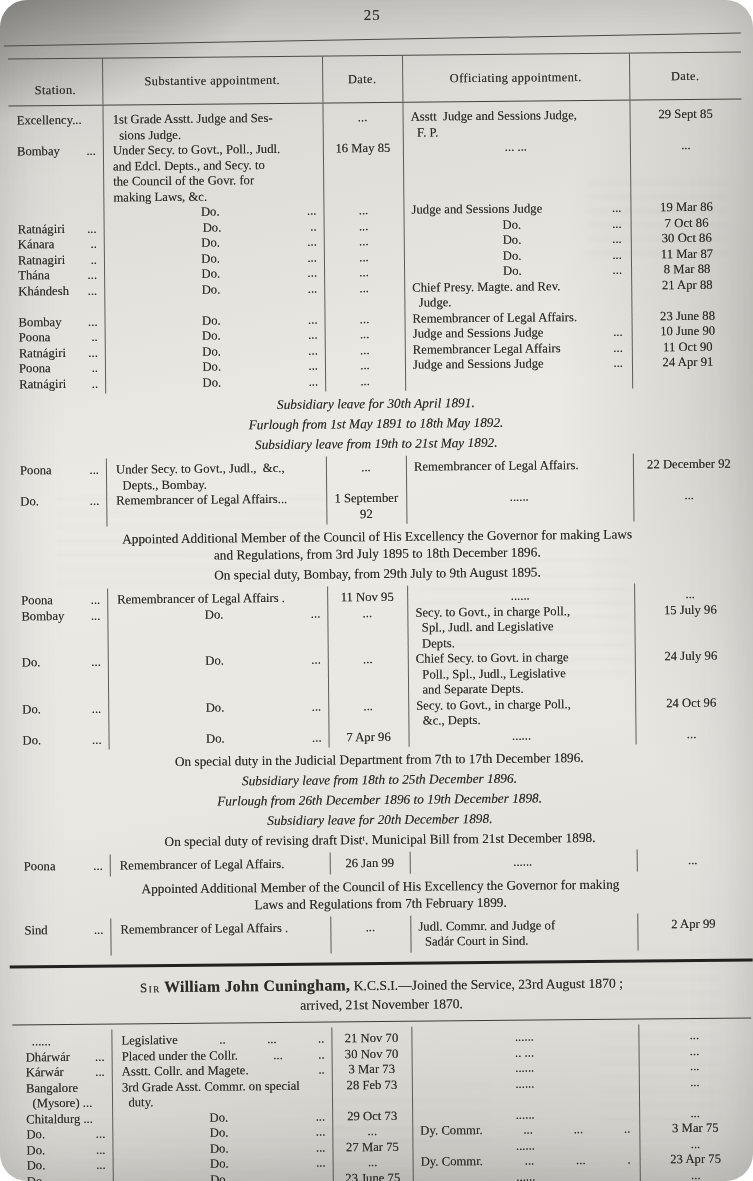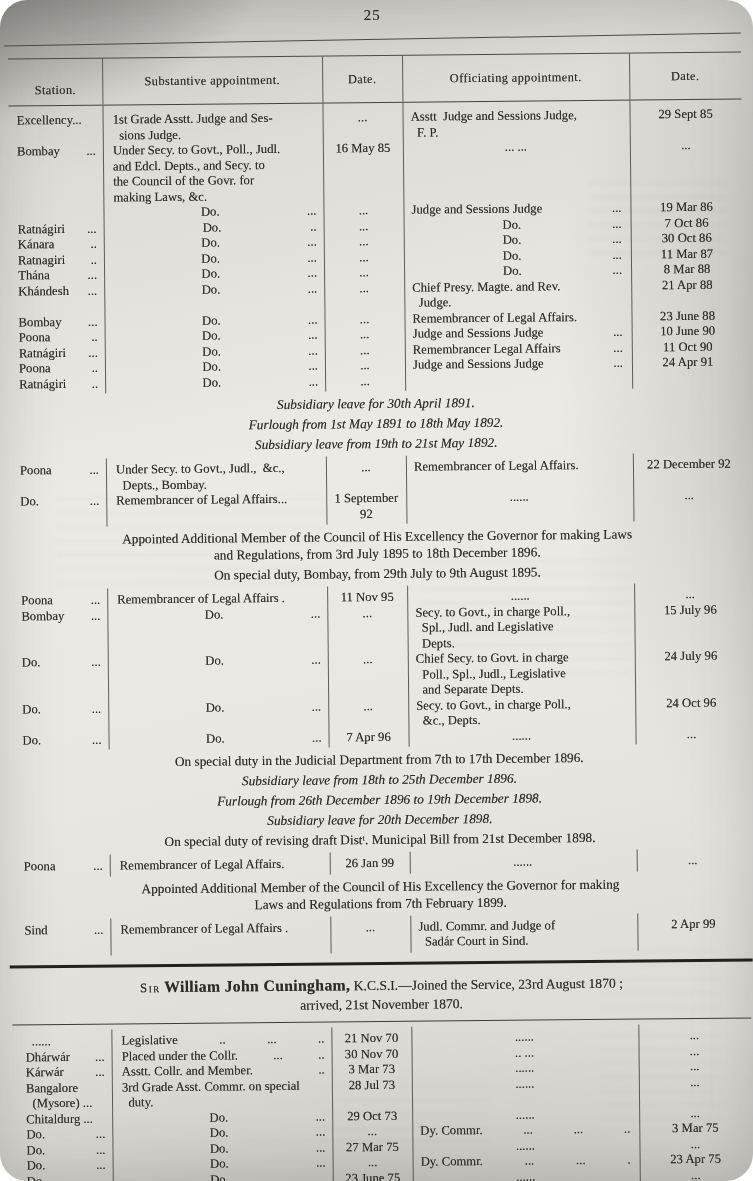--- a/index.html
+++ b/index.html
@@ -528,37 +528,37 @@
             <span></span>
           </div>
           <div class="cell c-date2">...</div>
         </div>
         <div class="trow">
           <div class="cell c-station spread">
             <span>Kárwár</span>
             <span>...</span>
           </div>
           <div class="cell c-substantive spread">
-            <span>Asstt. Collr. and Member.</span>
+            <span>Asstt. Collr. and Magete.</span>
             <span>..</span>
           </div>
           <div class="cell c-date1">3 Mar 73</div>
           <div class="cell c-officiating spread">
             <span></span>
             <span>......</span>
             <span></span>
           </div>
           <div class="cell c-date2">...</div>
         </div>
         <div class="trow">
           <div class="cell c-station">Bangalore
   (Mysore) ...</div>
           <div class="cell c-substantive">3rd Grade Asst. Commr. on special
   duty.</div>
-          <div class="cell c-date1">28 Jul 73</div>
+          <div class="cell c-date1">28 Feb 73</div>
           <div class="cell c-officiating spread">
             <span></span>
             <span>......</span>
             <span></span>
           </div>
           <div class="cell c-date2">...</div>
         </div>
         <div class="trow">
           <div class="cell c-station">Chitaldurg ...</div>
           <div class="cell c-substantive spread">

